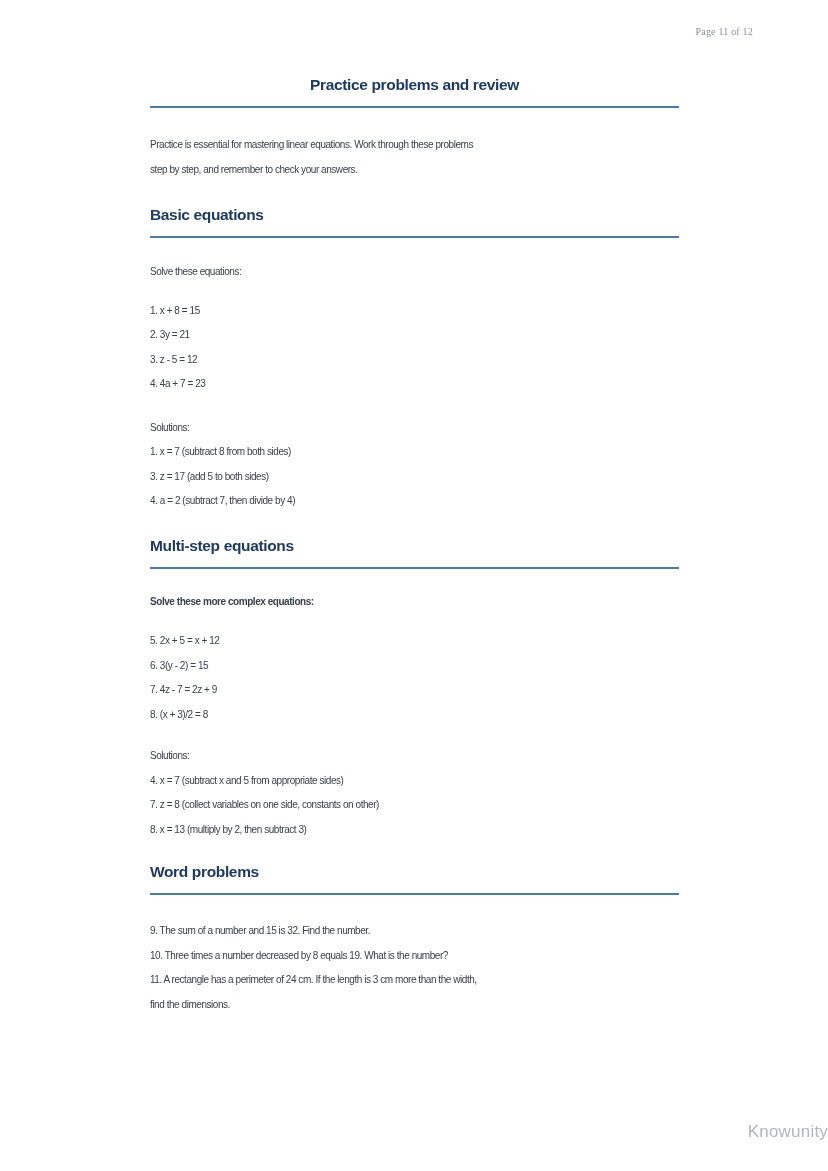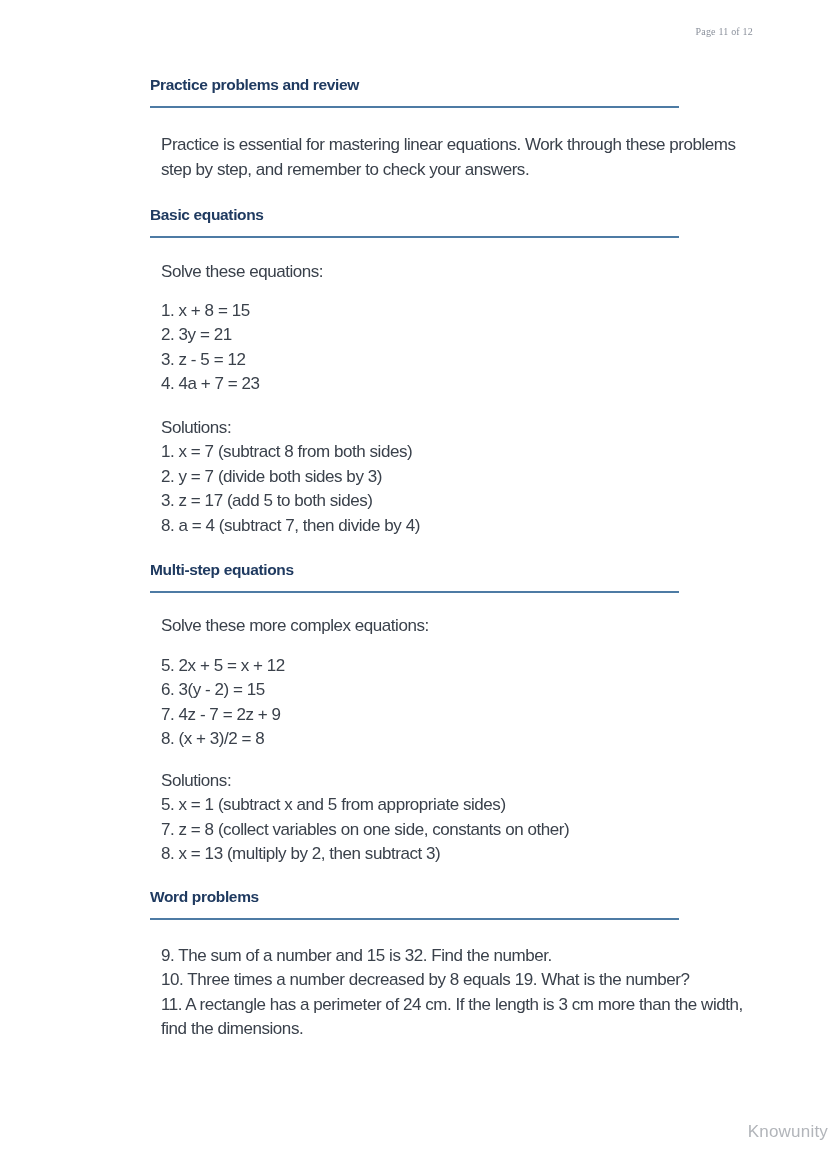--- a/index.html
+++ b/index.html
@@ -32,37 +32,36 @@
   .section-title {
     margin: 0;
     font-size: 15.5px;
     font-weight: 700;
     line-height: 20px;
     letter-spacing: -0.35px;
     color: var(--heading-color, #1f3a60);
     padding-bottom: 11px;
     border-bottom: 2px solid var(--rule-color, #4d7ba4);
   }
-  .mt-intro-title   { margin-top: 75px; }
+  .mt-intro-title   { margin-top: 75px; text-align: center; }
   .mt-intro-text    { margin-top: 24px; }
   .mt-basic-title   { margin-top: 23px; }
   .mt-basic-prompt  { margin-top: 22px; }
   .mt-basic-probs   { margin-top: 14px; }
   .mt-basic-sols    { margin-top: 19px; }
   .mt-multi-title   { margin-top: 22px; }
-  .mt-multi-prompt  { margin-top: 21px; }
+  .mt-multi-prompt  { margin-top: 21px; font-weight: bold; }
   .mt-multi-probs   { margin-top: 15px; }
   .mt-multi-sols    { margin-top: 17px; }
   .mt-word-title    { margin-top: 20px; }
   .mt-word-lines    { margin-top: 24px; }
   .textblock {
     color: var(--body-color, #3a414b);
-    font-size: 17px;
+    font-size: 10px;
     letter-spacing: -0.45px;
-    margin-left: 11px;
   }
   .line {
     line-height: 24.5px;
     white-space: nowrap;
   }
   .intro .line { line-height: 25px; }
   .footer-brand {
     position: absolute;
     top: 1122px;
     left: 0;
@@ -96,41 +95,40 @@
   <div class="textblock mt-basic-probs">
     <div class="line">1. x + 8 = 15</div>
     <div class="line">2. 3y = 21</div>
     <div class="line">3. z - 5 = 12</div>
     <div class="line">4. 4a + 7 = 23</div>
   </div>
 
   <div class="textblock mt-basic-sols">
     <div class="line">Solutions:</div>
     <div class="line">1. x = 7 (subtract 8 from both sides)</div>
-    <div class="line">2. y = 7 (divide both sides by 3)</div>
     <div class="line">3. z = 17 (add 5 to both sides)</div>
-    <div class="line">8. a = 4 (subtract 7, then divide by 4)</div>
+    <div class="line">4. a = 2 (subtract 7, then divide by 4)</div>
   </div>
 
   <h2 class="section-title mt-multi-title">Multi-step equations</h2>
 
   <div class="textblock mt-multi-prompt">
     <div class="line">Solve these more complex equations:</div>
   </div>
 
   <div class="textblock mt-multi-probs">
     <div class="line">5. 2x + 5 = x + 12</div>
     <div class="line">6. 3(y - 2) = 15</div>
     <div class="line">7. 4z - 7 = 2z + 9</div>
     <div class="line">8. (x + 3)/2 = 8</div>
   </div>
 
   <div class="textblock mt-multi-sols">
     <div class="line">Solutions:</div>
-    <div class="line">5. x = 1 (subtract x and 5 from appropriate sides)</div>
+    <div class="line">4. x = 7 (subtract x and 5 from appropriate sides)</div>
     <div class="line">7. z = 8 (collect variables on one side, constants on other)</div>
     <div class="line">8. x = 13 (multiply by 2, then subtract 3)</div>
   </div>
 
   <h2 class="section-title mt-word-title">Word problems</h2>
 
   <div class="textblock mt-word-lines">
     <div class="line">9. The sum of a number and 15 is 32. Find the number.</div>
     <div class="line">10. Three times a number decreased by 8 equals 19. What is the number?</div>
     <div class="line">11. A rectangle has a perimeter of 24 cm. If the length is 3 cm more than the width,</div>

